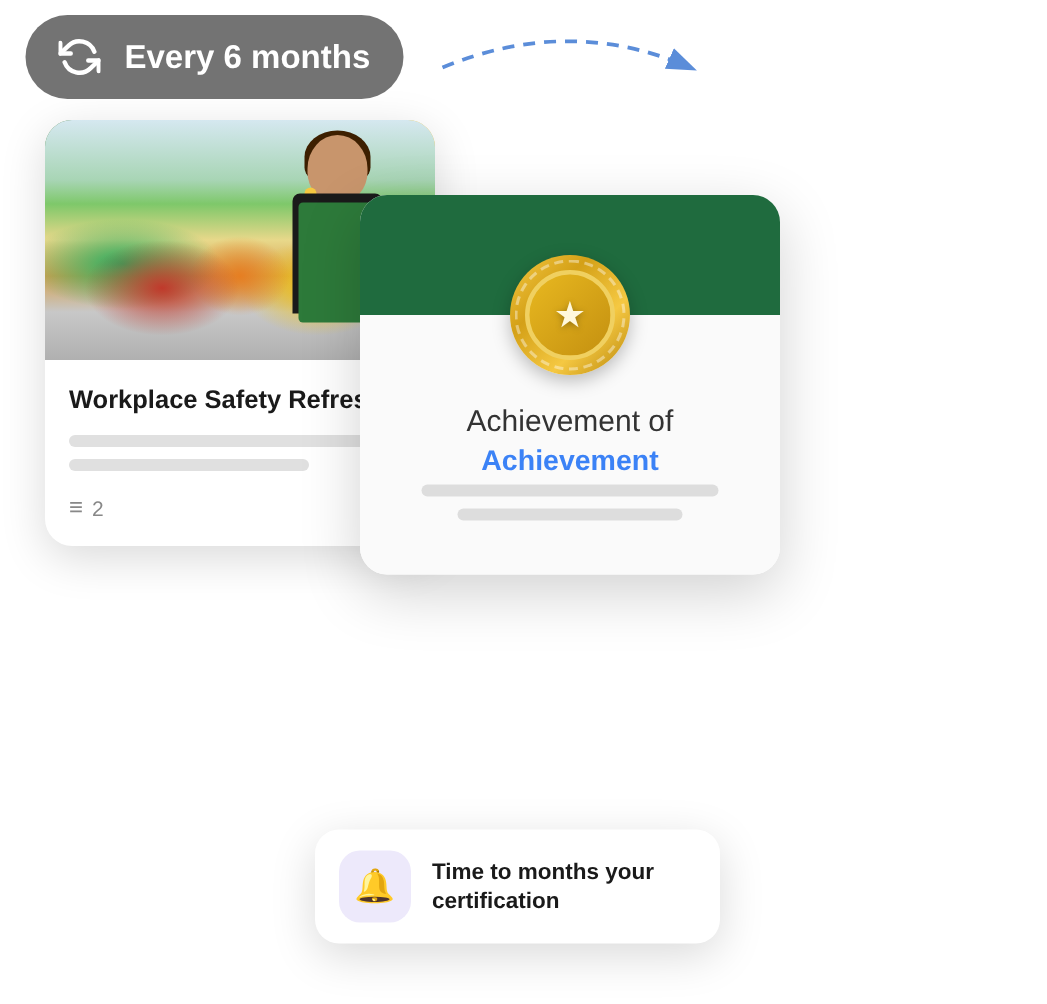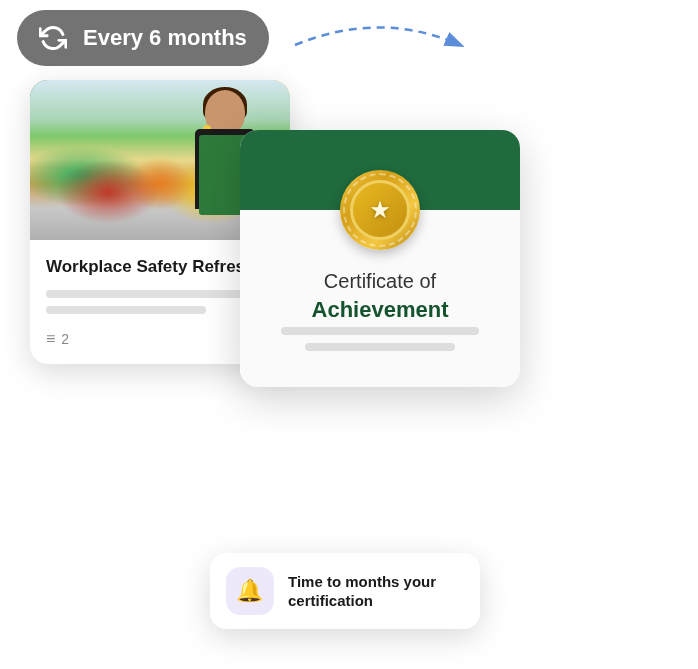--- a/index.html
+++ b/index.html
@@ -247,23 +247,23 @@
     }
 
     .cert-title {
       font-size: 20px;
       color: #333;
       margin-bottom: 4px;
       font-weight: 400;
     }
 
     .cert-subtitle {
-      font-size: 22px;
+      font-size: 19px;
       font-weight: 700;
-      color: #14532d;
+      color: #3b82f6;
       margin-bottom: 4px;
     }
 
     .cert-lines {
       margin-bottom: 12px;
     }
 
     .cert-line {
       height: 8px;
       background: #ddd;
@@ -400,21 +400,21 @@
       <div class="medal">
         <div class="medal-outer">
           <div class="medal-text-outer"></div>
           <div class="medal-inner">
             <span class="medal-star">★</span>
           </div>
         </div>
       </div>
     </div>
     <div class="certificate-body">
-      <div class="cert-title">Certificate of</div>
+      <div class="cert-title">Achievement of</div>
       <div class="cert-subtitle">Achievement</div>
       <div class="cert-lines">
         <div class="cert-line"></div>
         <div class="cert-line"></div>
       </div>
     </div>
   </div>
 
   <div class="notification-badge">
     <div class="notification-icon-wrap">

